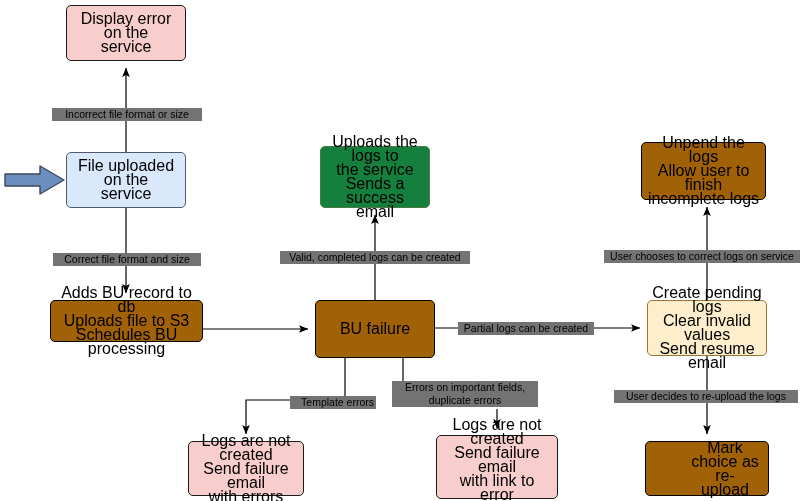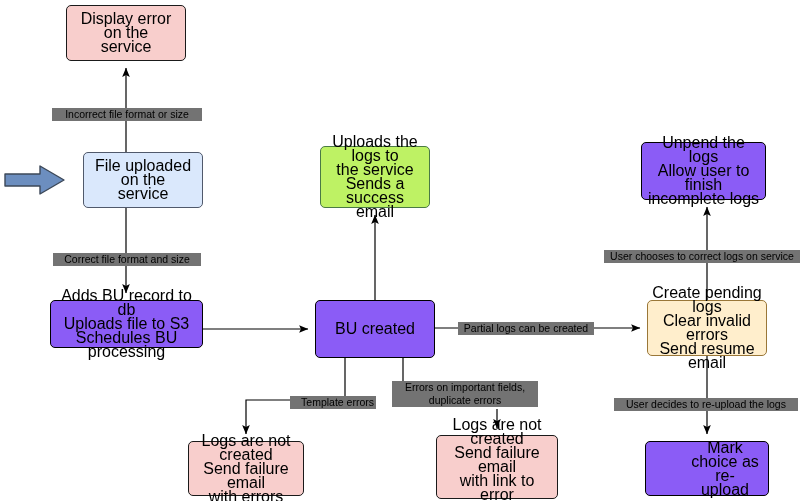--- a/index.html
+++ b/index.html
@@ -14,23 +14,23 @@
   .node{
     position:absolute;box-sizing:border-box;
     border:1.2px solid #000000;border-radius:5px;
     display:flex;align-items:center;justify-content:center;
     text-align:center;line-height:14px;font-size:16px;
     background:#ffffff;white-space:pre-line;
     padding:2px 4px;
   }
   .node.pink{background:#f8cecc;border-color:#1a1a1a;}
   .node.blue{background:#dae8fc;border-color:#50596b;}
-  .node.green{background:#bef264;border-color:#4a7a45;}
+  .node.green{background:#15803d;border-color:#4a7a45;}
   .node.yellow{background:#ffeecc;border-color:#9a7738;}
-  .node.white{background:#8b5cf6;border-color:#000000;}
+  .node.white{background:#a16207;border-color:#000000;}
 
   .edge-label{
     position:absolute;font-size:10.5px;line-height:13px;
     color:#000000;text-align:center;white-space:pre-line;
     background:#737373;padding:0 2px;box-sizing:border-box;
   }
   .start-arrow{position:absolute;}
 </style>
 </head>
 <body>
@@ -68,48 +68,49 @@
   </svg>
 
   <div class="start-arrow" style="left:4px;top:164px;width:62px;height:32px;">
     <svg width="62" height="32" viewBox="0 0 62 32" xmlns="http://www.w3.org/2000/svg">
       <path d="M1,10 L36,10 L36,2 L60,16 L36,30 L36,22 L1,22 z" fill="#6c8ebf" stroke="#3c4858" stroke-width="1.4" stroke-linejoin="round"></path>
     </svg>
   </div>
 
   <div class="node pink" style="left:66px;top:5px;width:120px;height:56px;">Display error on the
 service</div>
-  <div class="node blue" style="left:83px;top:152px;width:120px;height:56px;">File uploaded on the
+  <div class="node blue" style="left:66px;top:152px;width:120px;height:56px;">File uploaded on the
 service</div>
-  <div class="node white" style="left:50px;top:300px;width:153px;height:48px;">Adds BU record to db
+  <div class="node white" style="left:50px;top:300px;width:153px;height:42px;">Adds BU record to db
 Uploads file to S3
 Schedules BU processing</div>
   <div class="node green" style="left:320px;top:146px;width:110px;height:62px;">Uploads the logs to
 the service
 Sends a success
 email</div>
-  <div class="node white" style="left:315px;top:300px;width:120px;height:58px;">BU created</div>
+  <div class="node white" style="left:315px;top:300px;width:120px;height:58px;">BU failure</div>
   <div class="node white" style="left:641px;top:142px;width:125px;height:58px;">Unpend the logs
 Allow user to finish
 incomplete logs</div>
   <div class="node yellow" style="left:647px;top:300px;width:120px;height:56px;">Create pending logs
-Clear invalid errors
+Clear invalid values
 Send resume email</div>
   <div class="node pink" style="left:188px;top:441px;width:116px;height:55px;">Logs are not created
 Send failure email
 with errors</div>
   <div class="node pink" style="left:436px;top:435px;width:122px;height:64px;">Logs are not created
 Send failure email
 with link to error
 summary</div>
   <div class="node white" style="left:645px;top:441px;width:124px;height:55px;padding-left:40px;">Mark choice as re-
 upload</div>
 
   <div class="edge-label" style="left:52px;top:108px;width:150px;">Incorrect file format or size</div>
   <div class="edge-label" style="left:53px;top:253px;width:148px;">Correct file format and size</div>
+  <div class="edge-label" style="left:280px;top:251px;width:190px;">Valid, completed logs can be created</div>
   <div class="edge-label" style="left:604px;top:250px;width:196px;">User chooses to correct logs on service</div>
   <div class="edge-label" style="left:458px;top:322px;width:136px;">Partial logs can be created</div>
   <div class="edge-label" style="left:290px;top:396px;width:86px;text-align:right;">Template errors</div>
   <div class="edge-label" style="left:392px;top:381px;width:146px;">Errors on important fields,
 duplicate errors</div>
-  <div class="edge-label" style="left:614px;top:390px;width:184px;margin-top:8px;">User decides to re-upload the logs</div>
+  <div class="edge-label" style="left:614px;top:390px;width:184px;">User decides to re-upload the logs</div>
 
 </div>
 
 </body></html>

